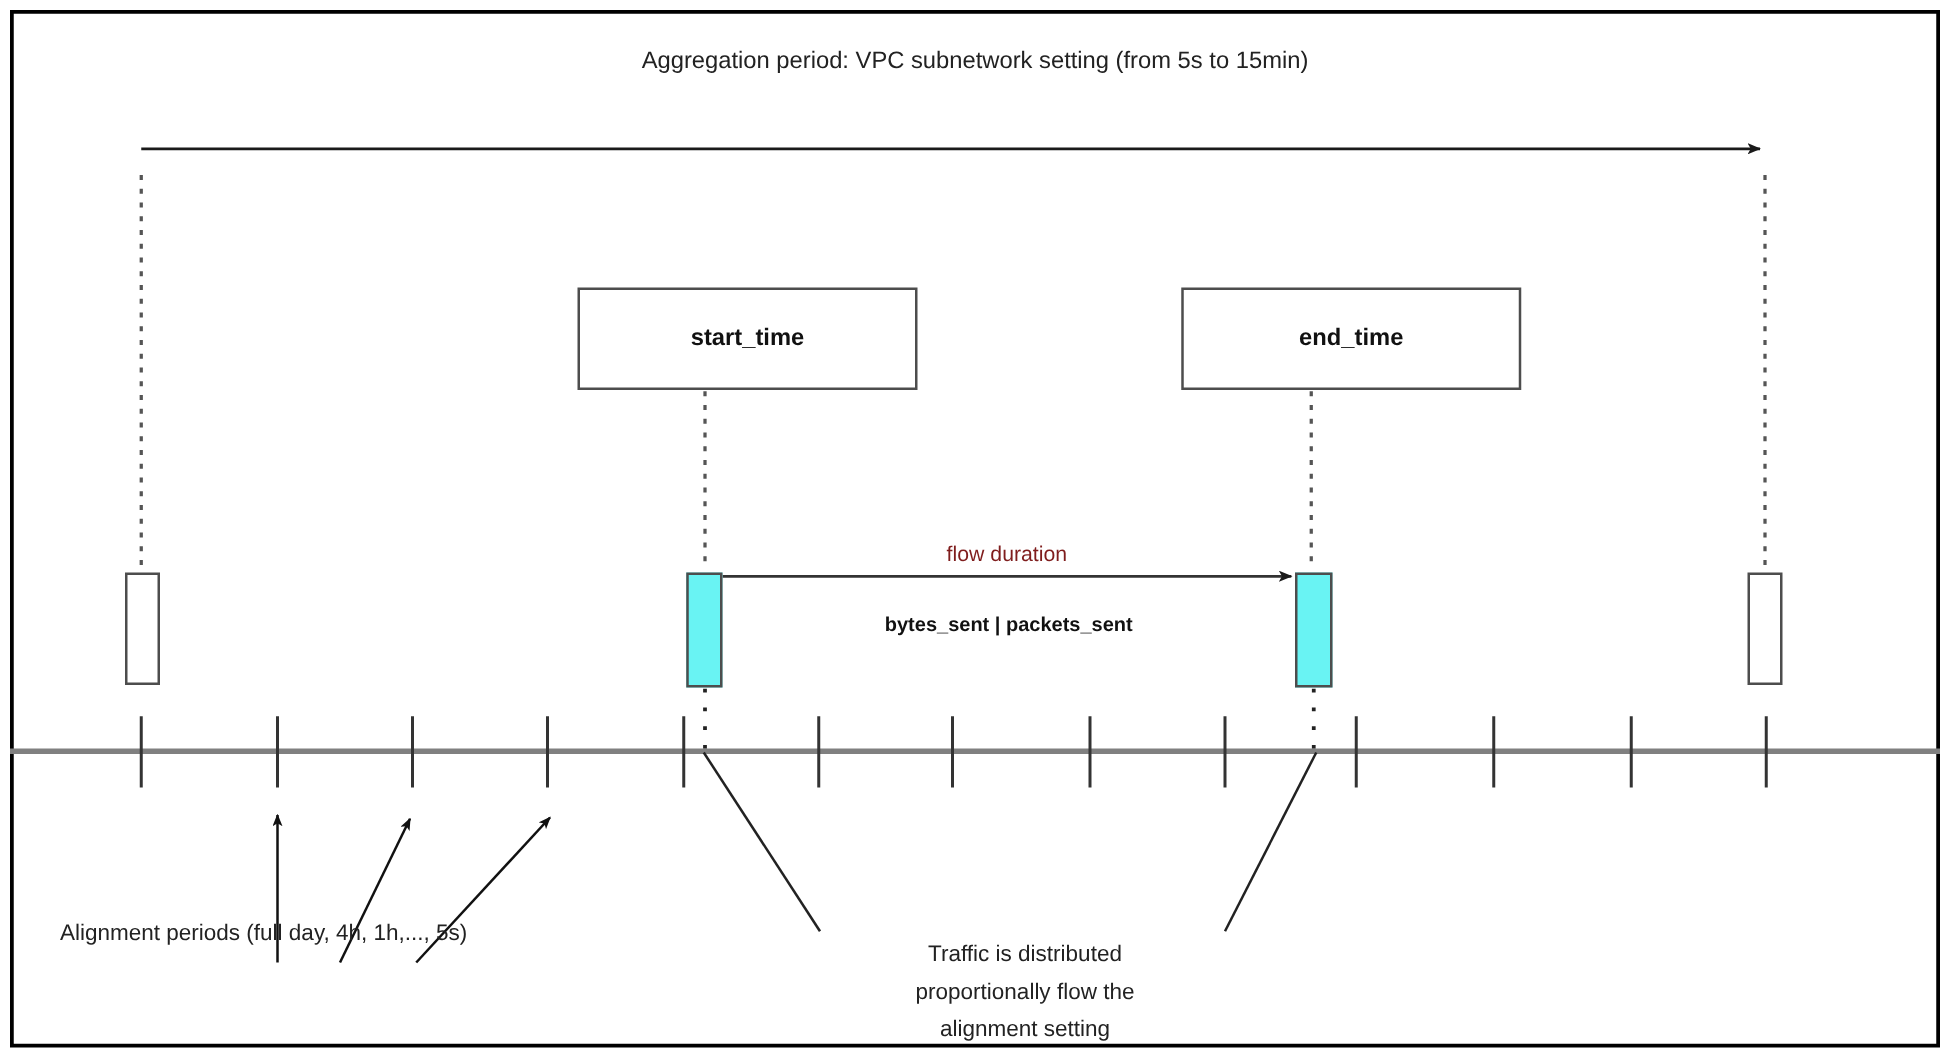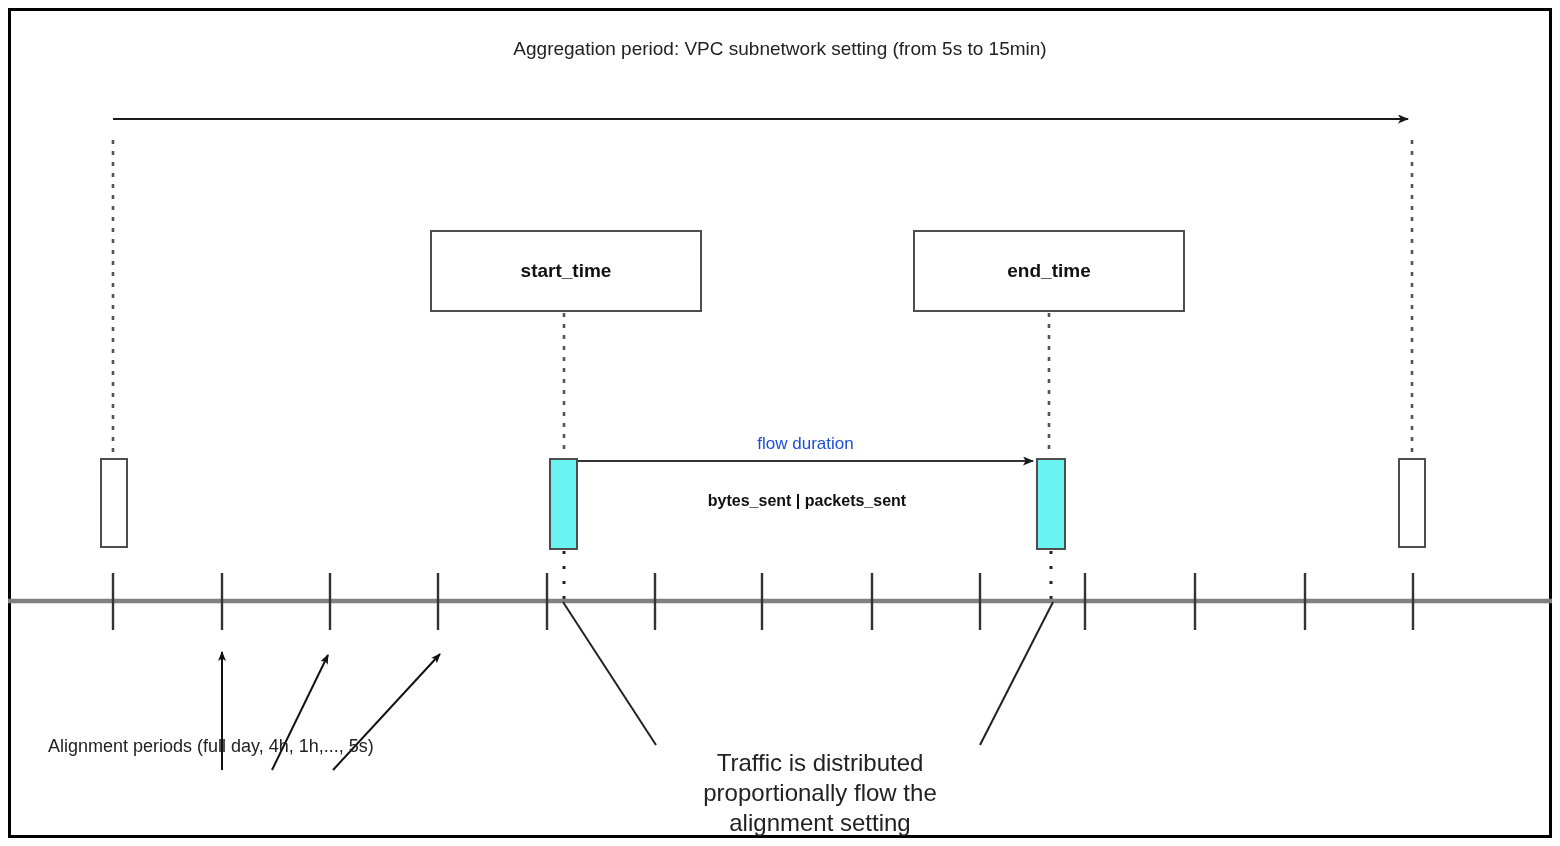--- a/index.html
+++ b/index.html
@@ -58,44 +58,45 @@
     background: #ffffff;
     border: 2px solid #4d4d4d;
     box-sizing: border-box;
     display: flex;
     align-items: center;
     justify-content: center;
     font-weight: bold;
     font-size: 19px;
     color: #111111;
     font-family: "Liberation Sans", sans-serif;
+    margin-left: 32px;
   }
   .tick-box {
     position: absolute;
     box-sizing: border-box;
     border: 2px solid #4d4d4d;
   }
   .tick-box.white { background: #ffffff; }
   .tick-box.cyan  { background: #69f3f3; }
 
   .flow-label {
     font-size: 17px;
-    color: #1d4ed8;
+    color: #7f1d1d;
   }
   .metrics-label {
     font-size: 16px;
     font-weight: bold;
     color: #111111;
   }
   .align-label {
     font-size: 18px;
     color: #222222;
   }
   .traffic-note {
-    font-size: 24px;
+    font-size: 18px;
     color: #222222;
     text-align: center;
     line-height: 30px;
   }
 </style>
 </head>
 <body>
 
 <div id="canvas">
   <div id="frame"></div>

